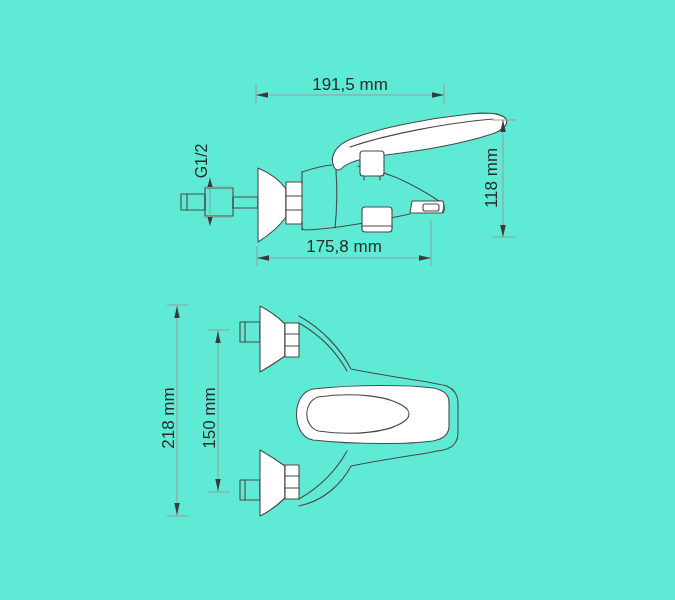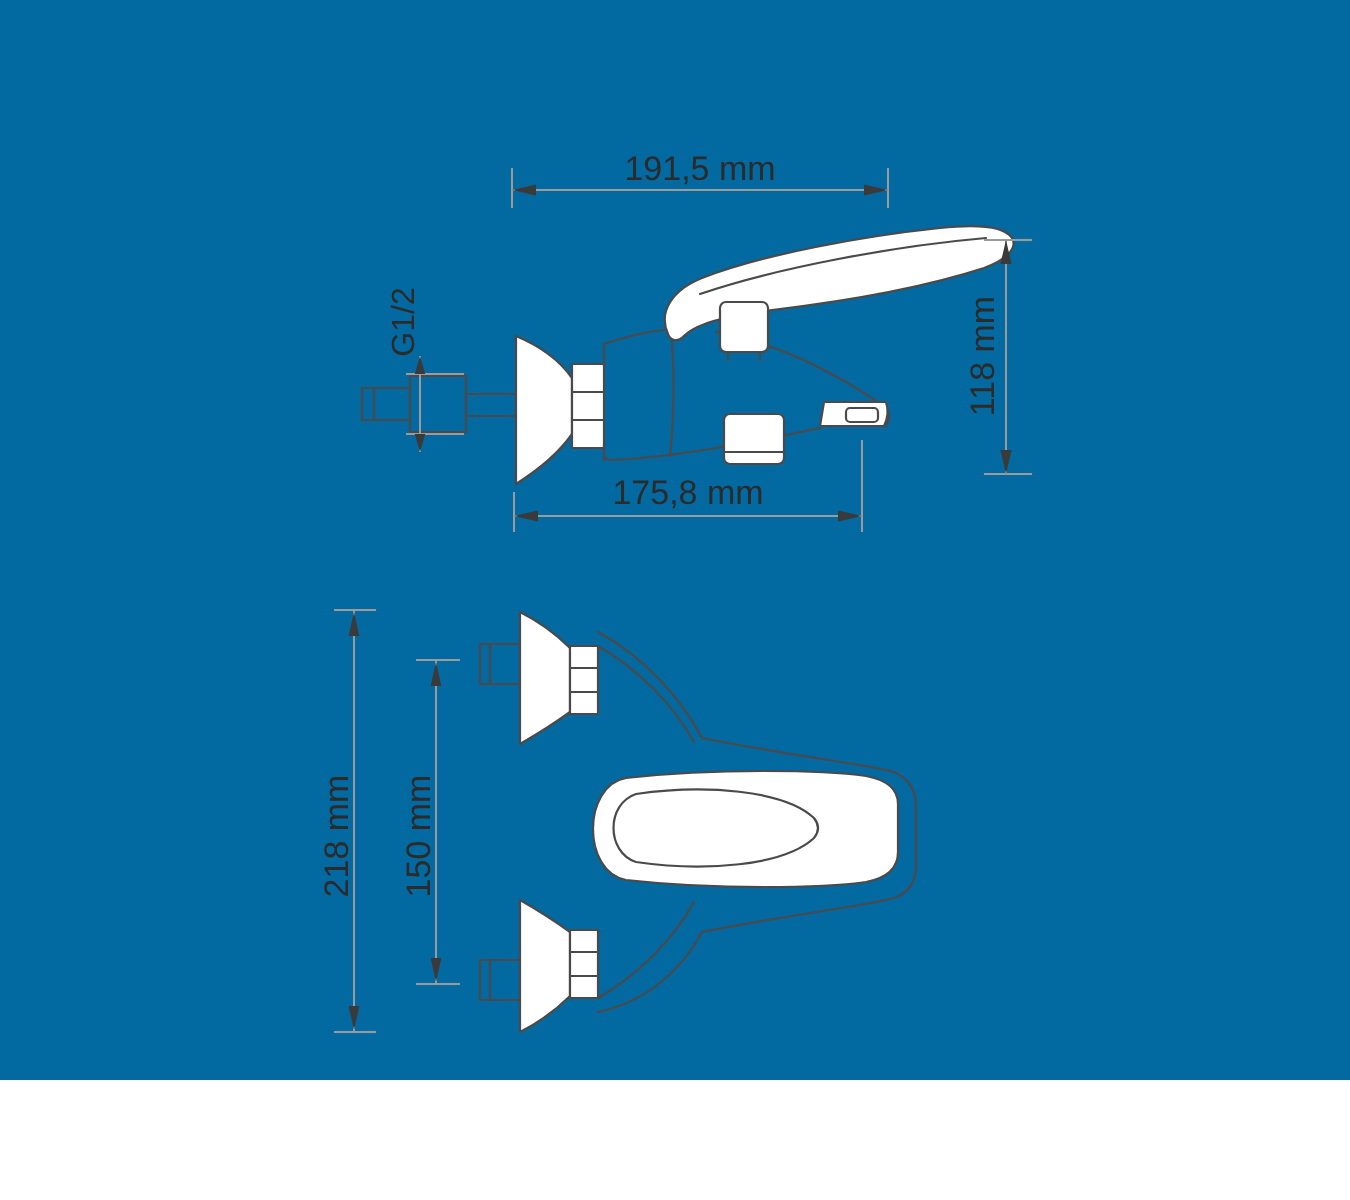--- a/index.html
+++ b/index.html
@@ -1,17 +1,17 @@
 <!DOCTYPE html>
 <html><head>
 <meta charset="utf-8">
 <style>
   html,body{margin:0;padding:0;background:#ffffff;}
   body{width:675px;height:600px;overflow:hidden;font-family:"Liberation Sans",sans-serif;}
-  .canvas{width:675px;height:540px;position:relative;background:#0369a1;}
+  .canvas{width:675px;height:600px;position:relative;background:#5eead4;}
   svg{display:block;}
   .draw{stroke:#4a4a4a;stroke-width:1.1;fill:none;stroke-linejoin:round;stroke-linecap:round;}
   .draw-fill{stroke:#4a4a4a;stroke-width:1.1;fill:#ffffff;stroke-linejoin:round;}
   .dim{stroke:#9b9b9b;stroke-width:1;fill:none;}
   .arrow{fill:#3a3a3a;stroke:none;}
   .dimtext{fill:#2b2b2b;font-size:17px;font-family:"Liberation Sans",sans-serif;}
   .dimtext-sm{fill:#2b2b2b;font-size:16px;font-family:"Liberation Sans",sans-serif;}
 </style>
 </head>
 <body>

